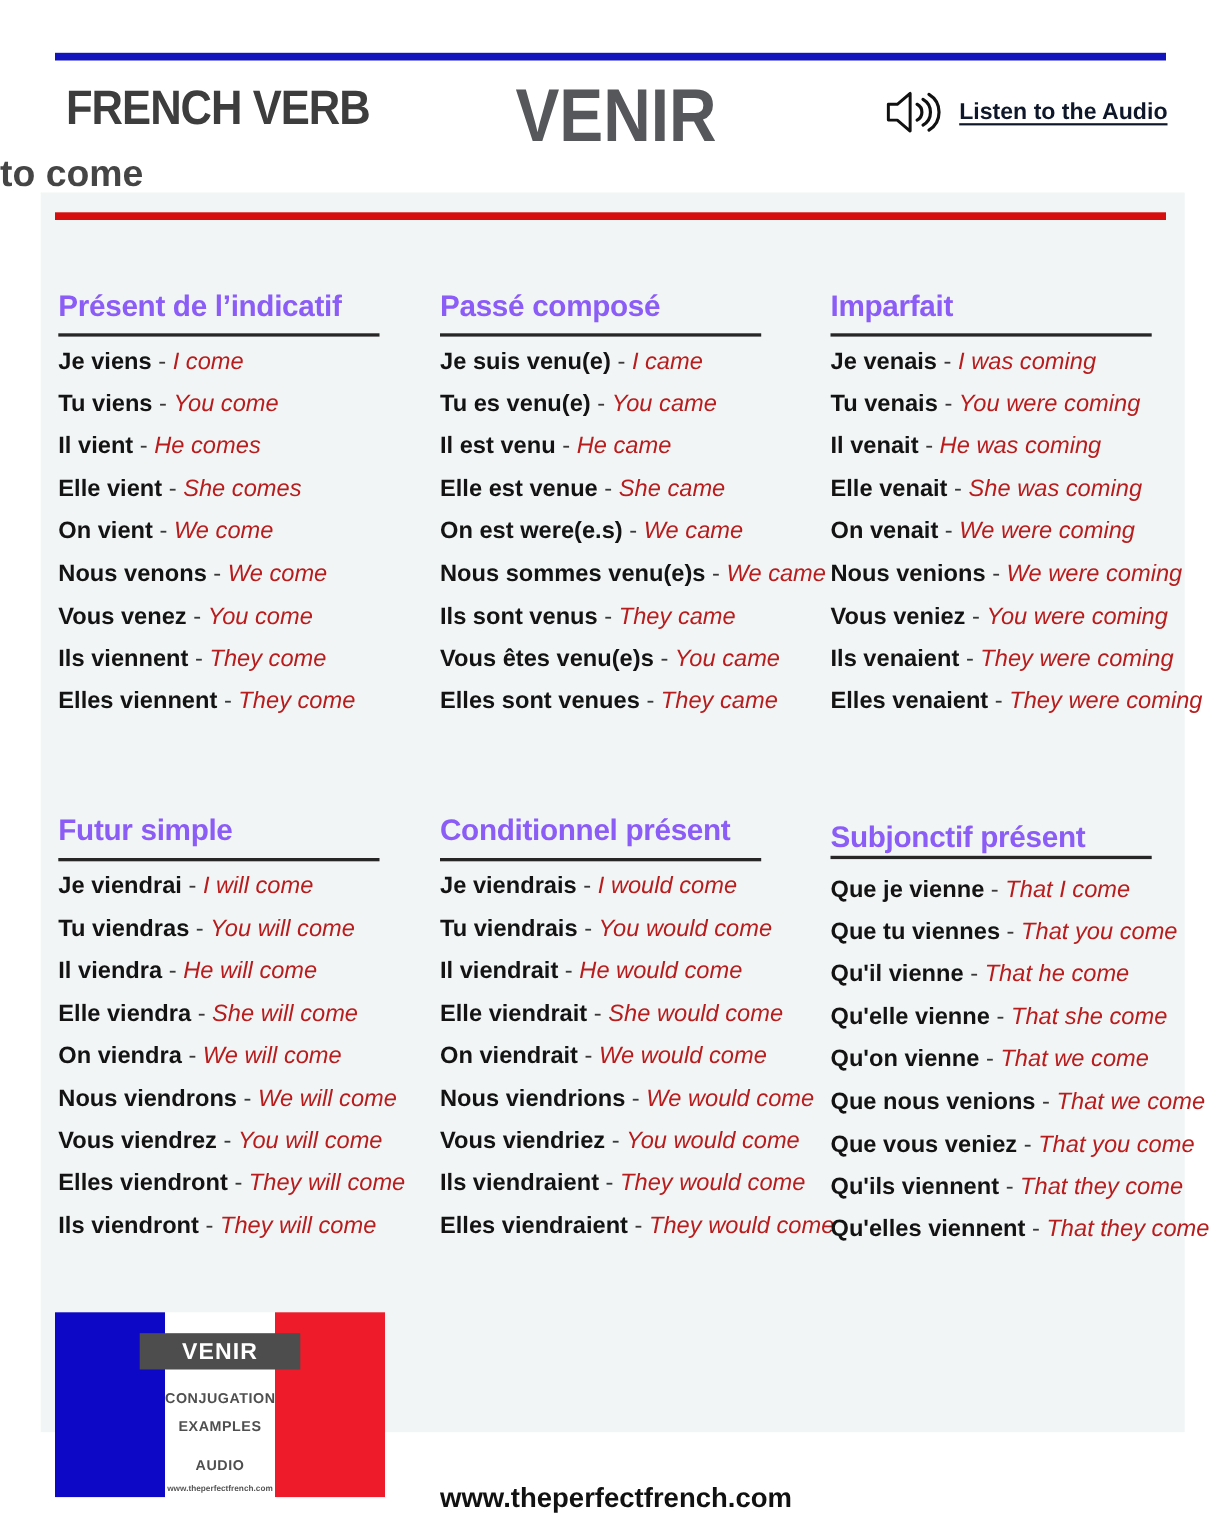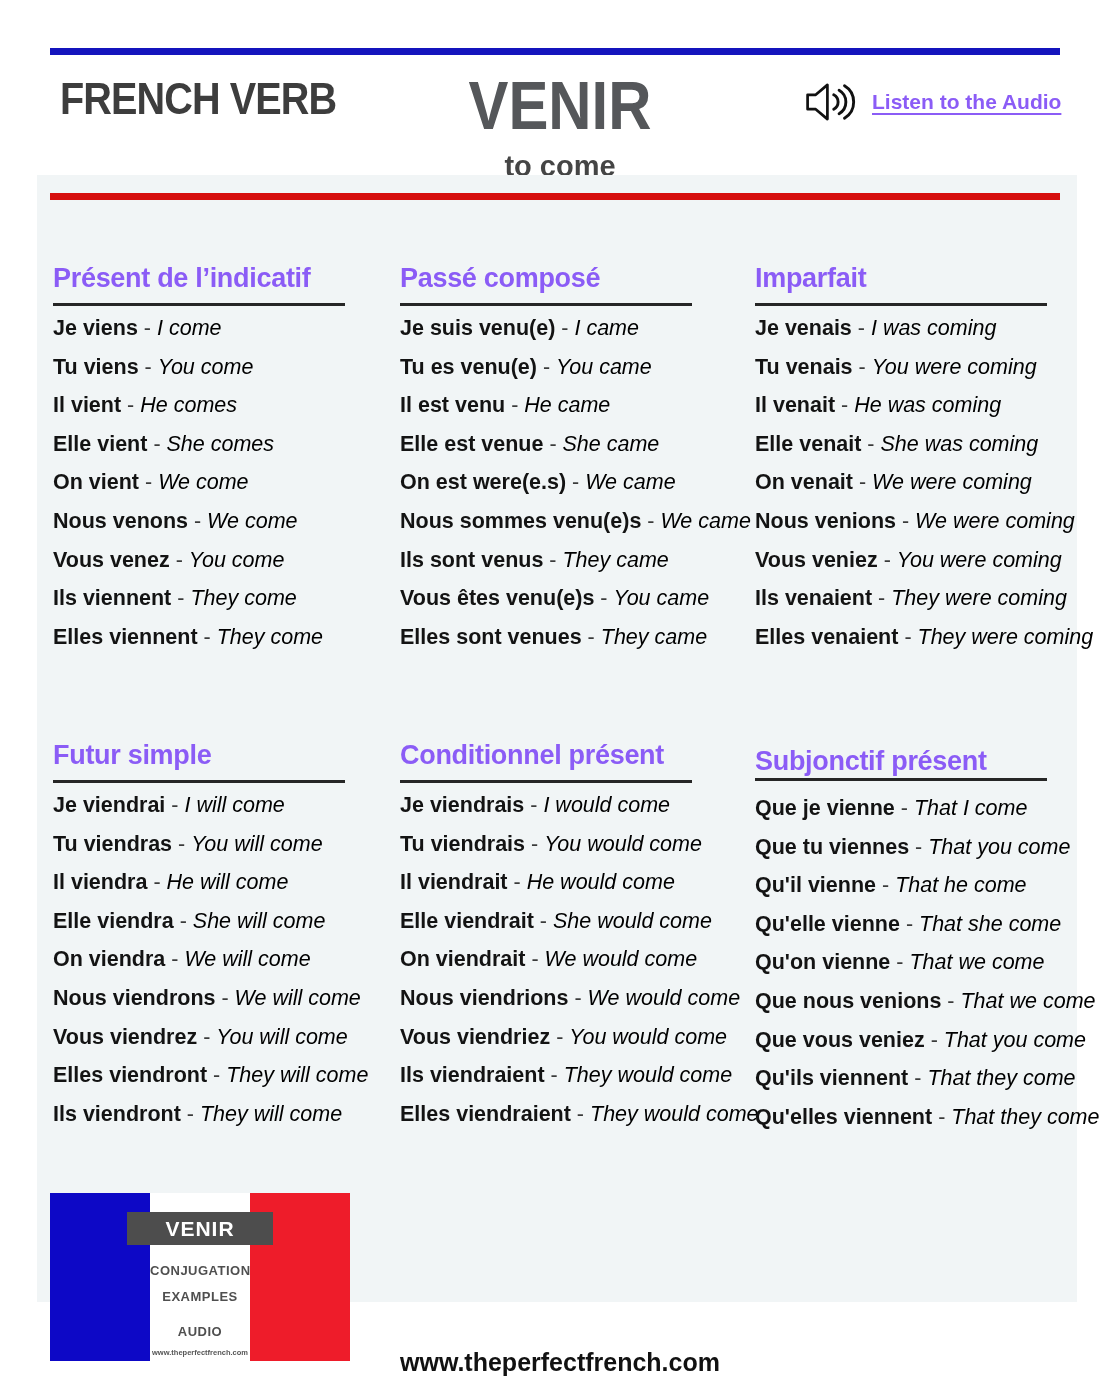--- a/index.html
+++ b/index.html
@@ -5,42 +5,42 @@
   html,body{margin:0;padding:0;background:#ffffff;}
   #page{position:relative;width:1120px;height:1400px;background:#ffffff;overflow:hidden;
         font-family:"Liberation Sans", sans-serif;}
 
   
   .top-blue-bar{position:absolute;left:50px;top:48px;width:1010px;height:7px;}
   .brand{position:absolute;left:60px;top:74px;font-size:44px;font-weight:800;color:#3d3d3d;
          letter-spacing:-1px;transform:scaleX(.90);transform-origin:left center;white-space:nowrap;}
   .verb-title{position:absolute;left:0;top:66px;width:1120px;text-align:center;font-size:68px;
               font-weight:800;color:#55575a;letter-spacing:0;transform:scaleX(.88);}
-  .verb-translation{position:absolute;left:0;top:150px;width:1120px;text-align:center;
-                    font-size:29px;font-weight:700;color:#454545;}
+  .verb-translation{position:absolute;left:0;top:139px;width:1120px;
+                    font-size:34px;font-weight:700;color:#454545;}
   .audio{position:absolute;left:804px;top:80px;display:flex;align-items:center;cursor:pointer;}
   .audio svg{width:54px;height:44px;}
-  .audio-label{margin-left:14px;font-size:21px;font-weight:800;color:#8b5cf6;
+  .audio-label{margin-left:14px;font-size:21px;font-weight:800;color:#0f172a;
                text-decoration:underline;text-underline-offset:4px;white-space:nowrap;}
 
   
   .panel{position:absolute;left:37px;top:175px;width:1040px;height:1127px;background:#f1f5f6;}
   .red-bar{position:absolute;left:50px;top:193px;width:1010px;height:7px;}
 
   
   .section{position:absolute;width:292px;}
   .section h2{margin:0;font-size:27px;font-weight:800;color:#8b5cf6;letter-spacing:-.3px;
               padding-bottom:9px;border-bottom:3px solid #262626;white-space:nowrap;}
   .section.tight h2{padding-bottom:1px;}
   .rows{margin-top:3px;}
   .section.tight .rows{margin-top:8px;}
   .row{line-height:38.6px;white-space:nowrap;font-size:21.5px;}
   .fr{font-weight:700;color:#131313;}
   .sep{color:#3a3a3a;}
-  .en{font-style:italic;color:#000000;}
+  .en{font-style:italic;color:#b91c1c;}
 
   #sec-0{left:53px;top:263px;}
   #sec-1{left:400px;top:263px;}
   #sec-2{left:755px;top:263px;}
   #sec-3{left:53px;top:740px;}
   #sec-4{left:400px;top:740px;}
   #sec-5{left:755px;top:746px;}
 
   
   .flag{position:absolute;left:50px;top:1193px;width:300px;height:168px;display:flex;}

